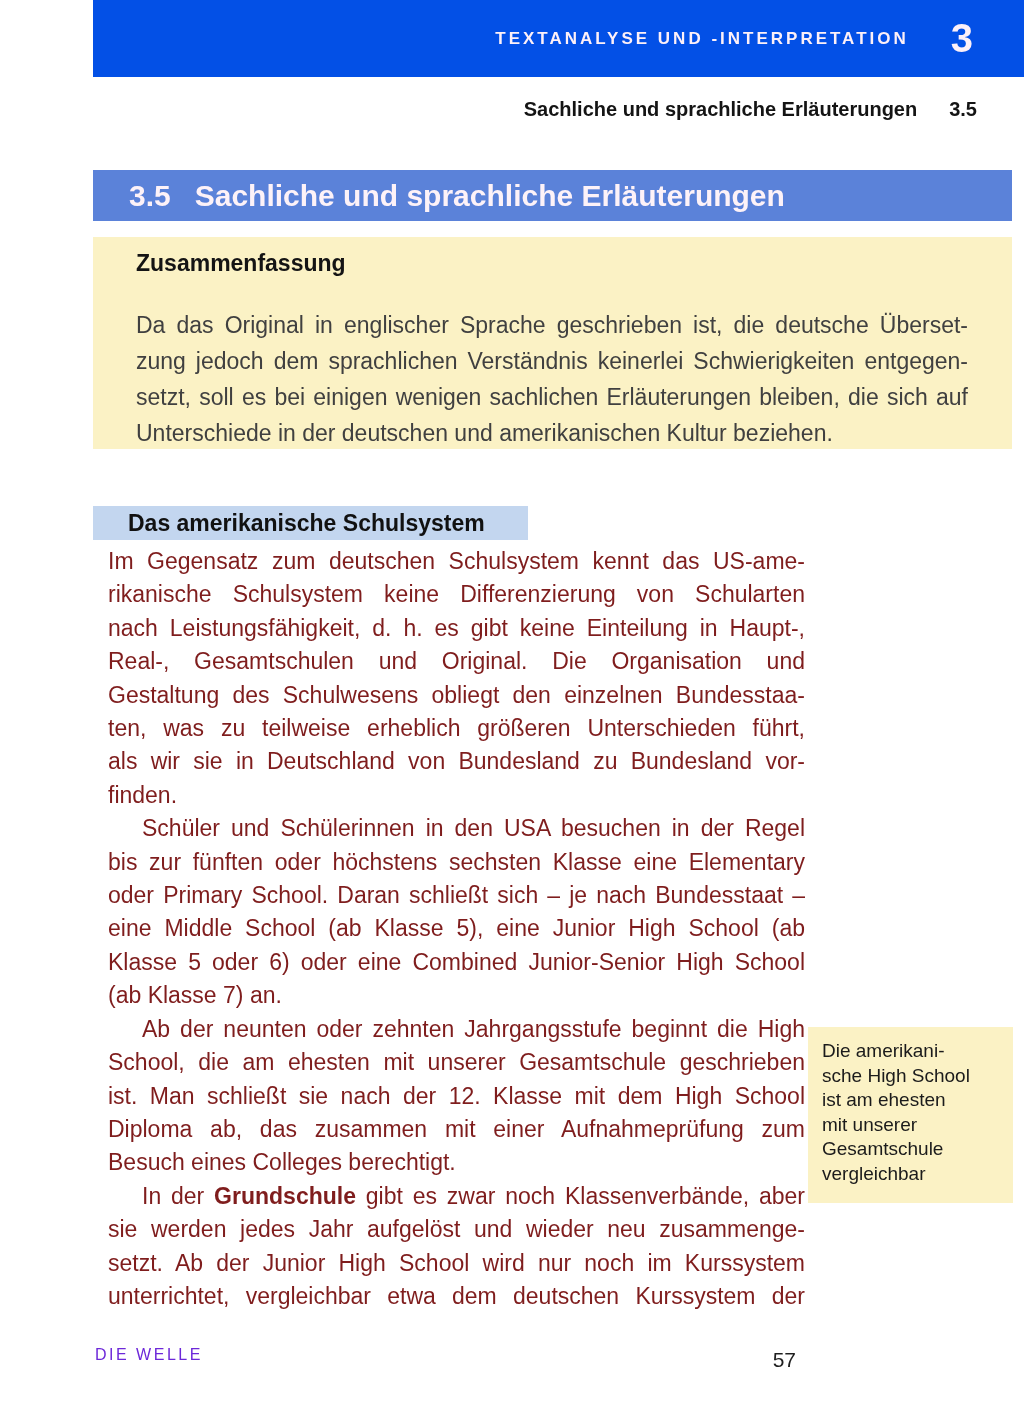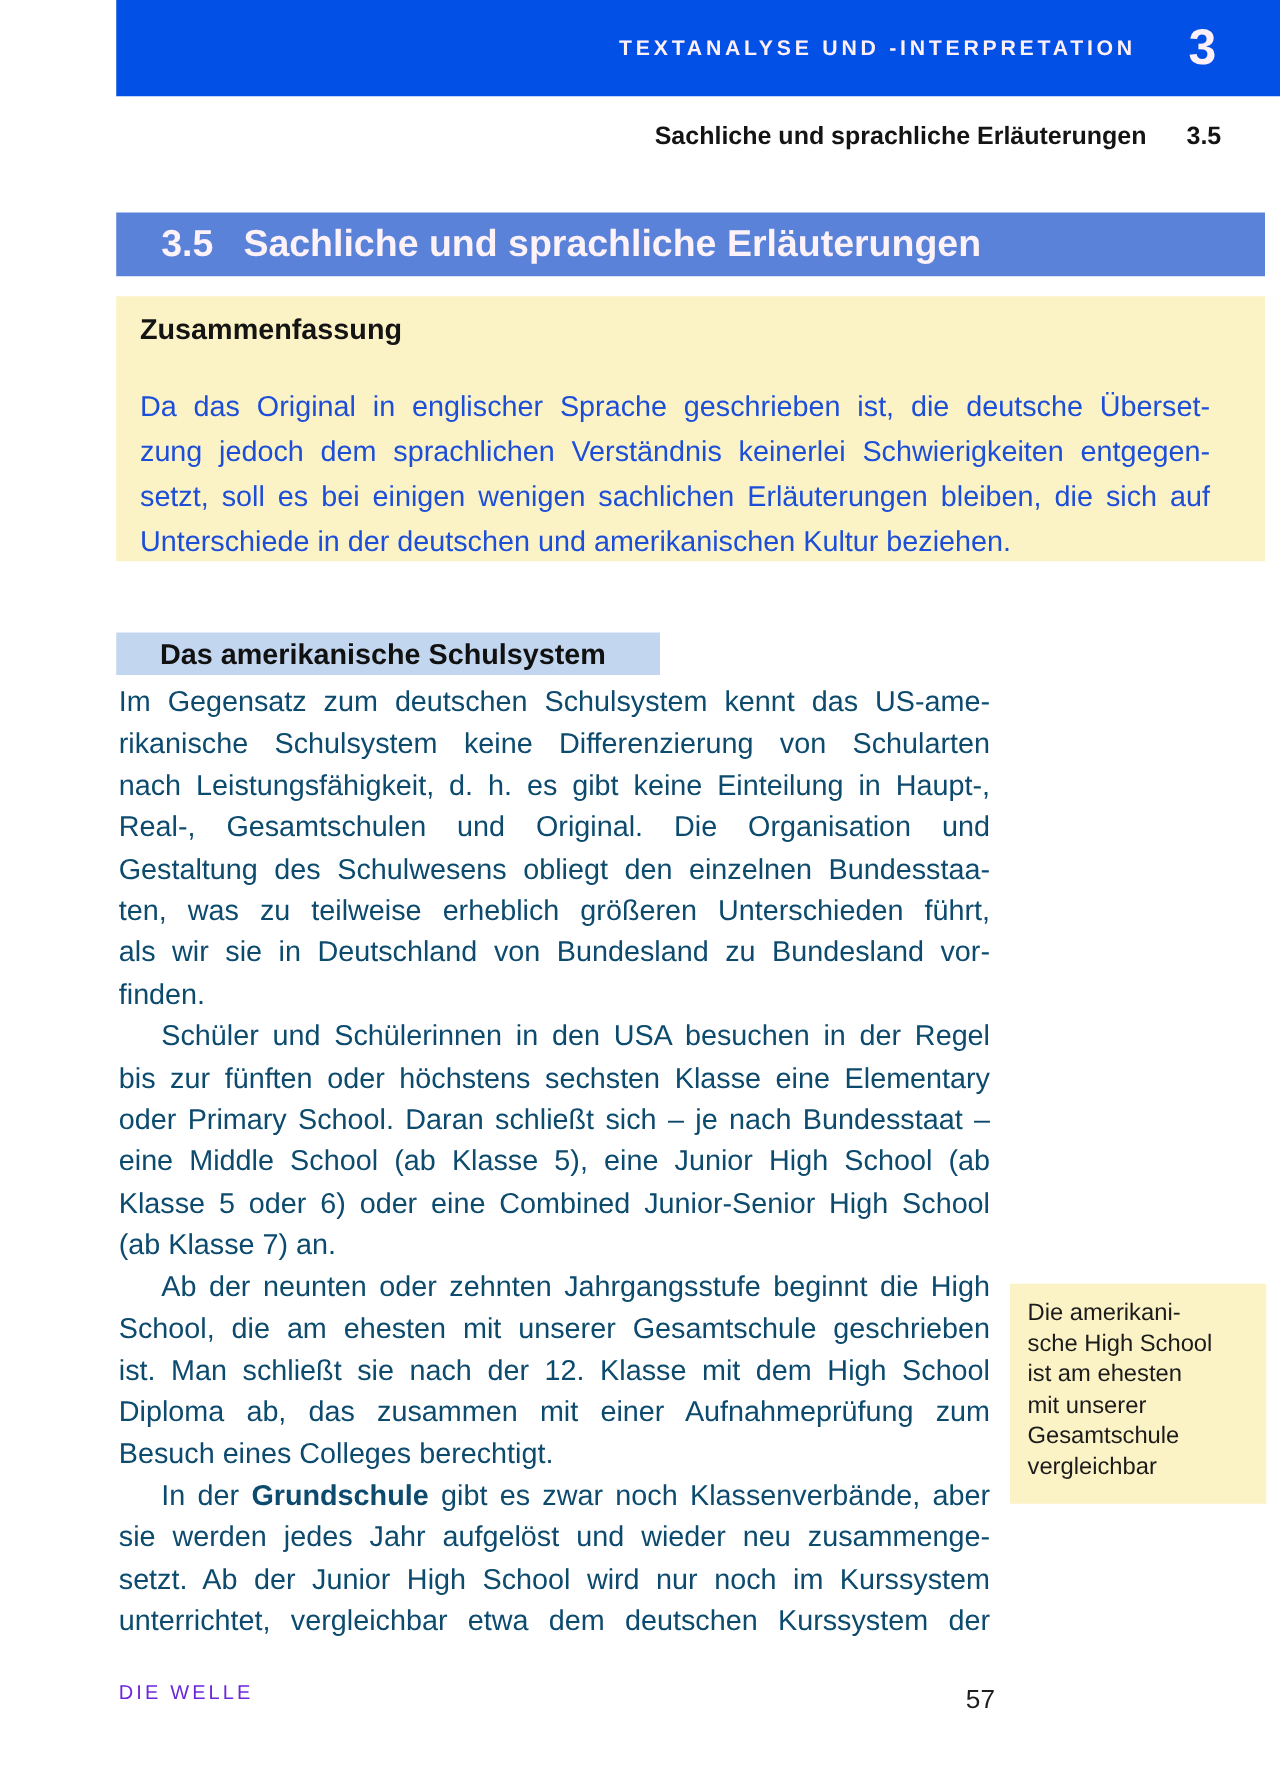--- a/index.html
+++ b/index.html
@@ -48,36 +48,36 @@
   .section-number{font-size:30px;font-weight:700;margin-right:24px;}
   .section-title{font-size:30px;font-weight:700;white-space:nowrap;}
 
   
   .summary-box{
     position:absolute;left:93px;top:237px;width:919px;height:212px;
     background:#fbf2c5;
     padding:13px 44px 0 19px;box-sizing:border-box;
     overflow:hidden;
   }
-  .summary-title{font-size:23px;font-weight:700;color:#141414;line-height:27px;}
-  .summary-text{margin-top:30px;font-size:23px;line-height:36px;color:#1d4ed8;}
+  .summary-title{font-size:23px;font-weight:700;color:#141414;line-height:27px;margin-left:24px;}
+  .summary-text{margin-top:30px;font-size:23px;line-height:36px;color:#404040;margin-left:24px;}
 
   
   .topic-heading{
     position:absolute;left:93px;top:506px;width:435px;height:34px;
     background:#c3d6ef;
     display:flex;align-items:center;
     padding-left:35px;box-sizing:border-box;
     font-size:23px;font-weight:700;color:#111;
   }
 
   
   .body-text{
-    position:absolute;left:95px;top:545px;width:697px;
-    font-size:23px;line-height:33.4px;color:#0c4a6e;
+    position:absolute;left:108px;top:545px;width:697px;
+    font-size:23px;line-height:33.4px;color:#7f1d1d;
   }
   .jl{text-align:justify;text-align-last:justify;}
   .jl-end{text-align-last:left;}
   .indent{text-indent:34px;}
 
   
   .margin-note{
     position:absolute;left:808px;top:1003px;width:205px;height:176px;
     background:#fbf2c5;
     padding:12px 14px;box-sizing:border-box;margin-top:24px;

